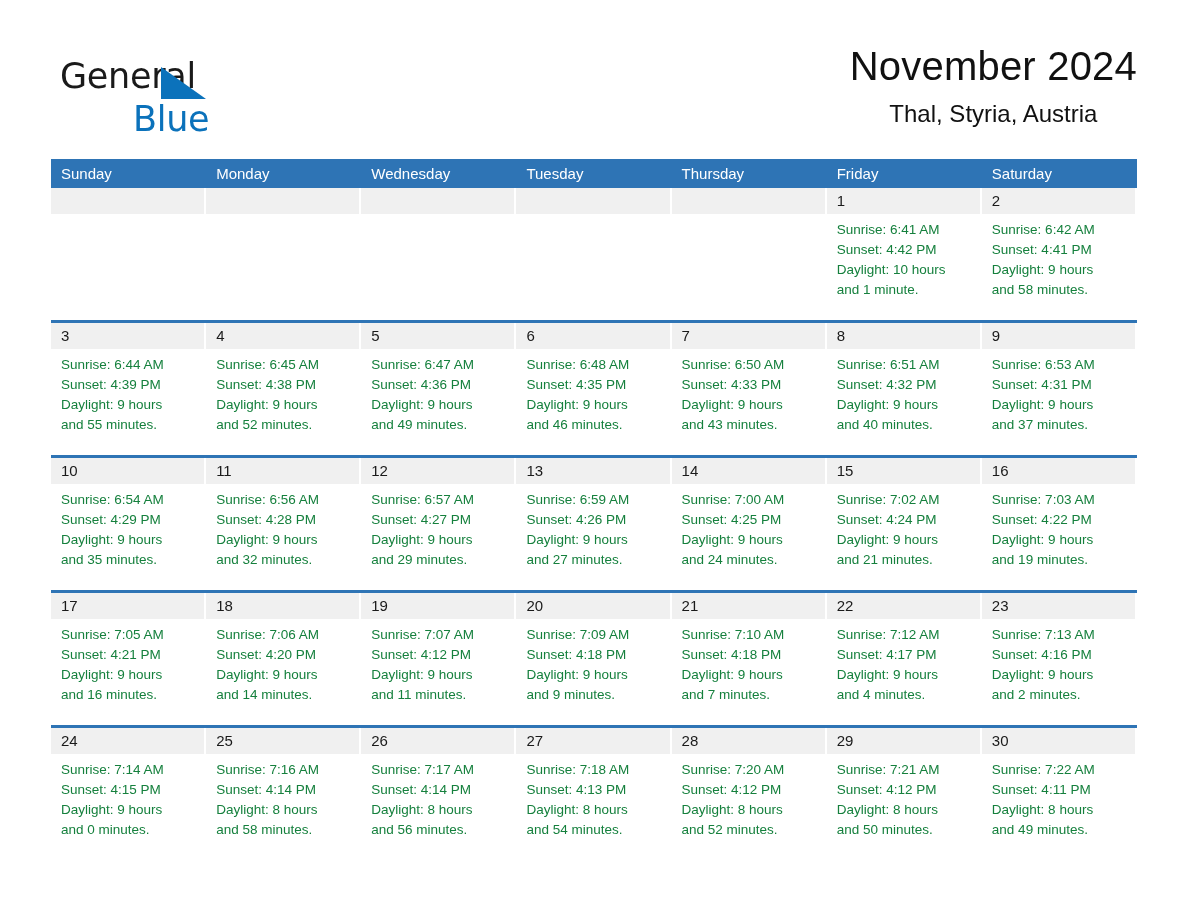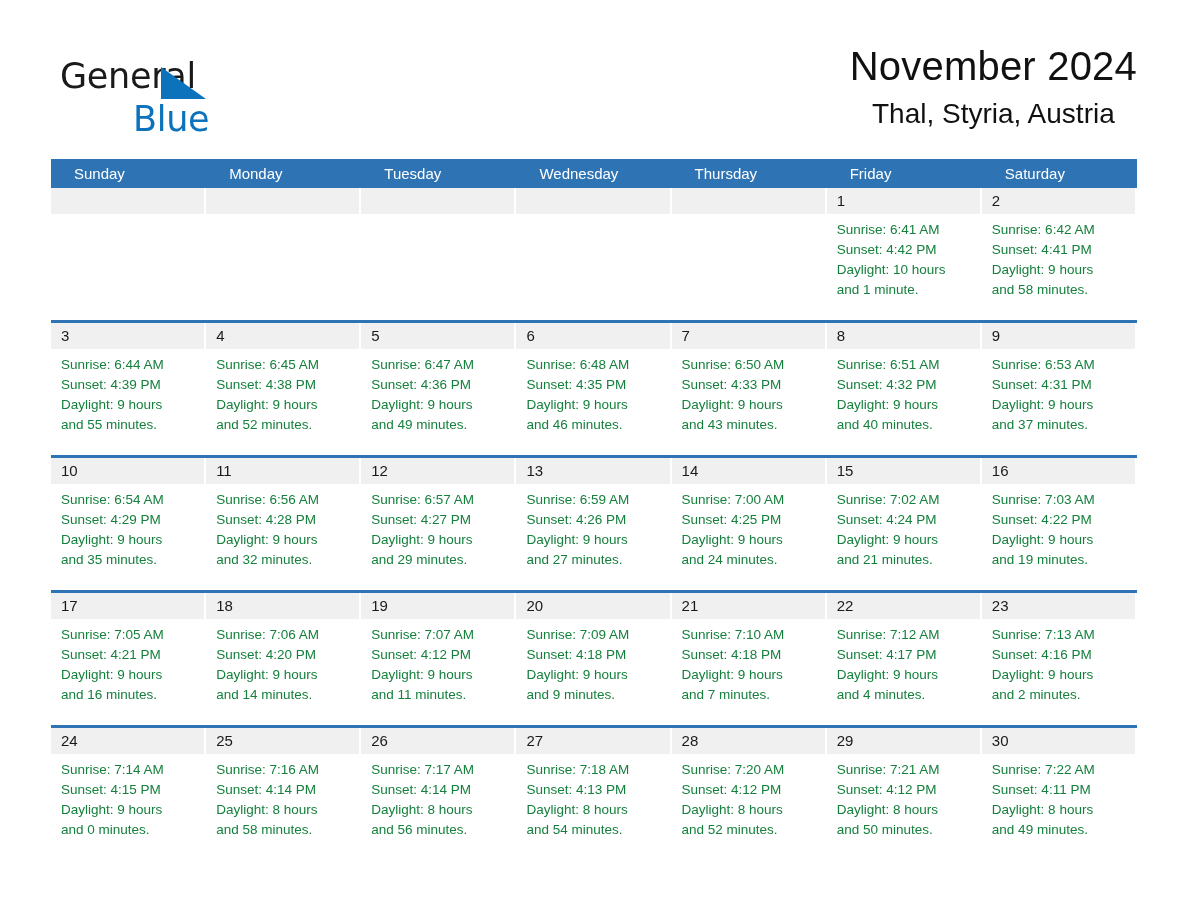--- a/index.html
+++ b/index.html
@@ -75,21 +75,21 @@
   .cal-title {
     font-size: 40px;
     font-weight: 400;
     color: #111111;
     line-height: 52px;
     letter-spacing: 0.2px;
     white-space: nowrap;
   }
   .cal-subtitle {
     margin-top: 8px;
-    font-size: 28px;
+    font-size: 24px;
     font-weight: 400;
     color: #111111;
     line-height: 28px;
     white-space: nowrap;
   }
 
   
   .calendar {
     position: absolute;
     left: 51px;
@@ -100,21 +100,21 @@
     display: flex;
     width: 100%;
     background: #2e74b5;
     height: 29px;
   }
   .weekday {
     flex: 1 1 0;
     color: #ffffff;
     font-size: 15px;
     line-height: 29px;
-    padding-left: 23px;
+    padding-left: 10px;
     box-sizing: border-box;
     white-space: nowrap;
     overflow: hidden;
   }
 
   .week {
     display: flex;
     width: 100%;
     border-bottom: 3px solid #2e74b5;
     background: #ffffff;
@@ -175,22 +175,22 @@
       <div class="cal-title">November 2024</div>
       <div class="cal-subtitle">Thal, Styria, Austria</div>
     </div>
   </div>
 
   <div class="calendar">
 
     <div class="weekdays">
       <div class="weekday">Sunday</div>
       <div class="weekday">Monday</div>
+      <div class="weekday">Wednesday</div>
       <div class="weekday">Tuesday</div>
-      <div class="weekday">Wednesday</div>
       <div class="weekday">Thursday</div>
       <div class="weekday">Friday</div>
       <div class="weekday">Saturday</div>
     </div>
 
     <div id="weeks-container">
         <div class="week">
           <div class="day-cell empty">
             <div class="day-num-band"></div>
           </div>

